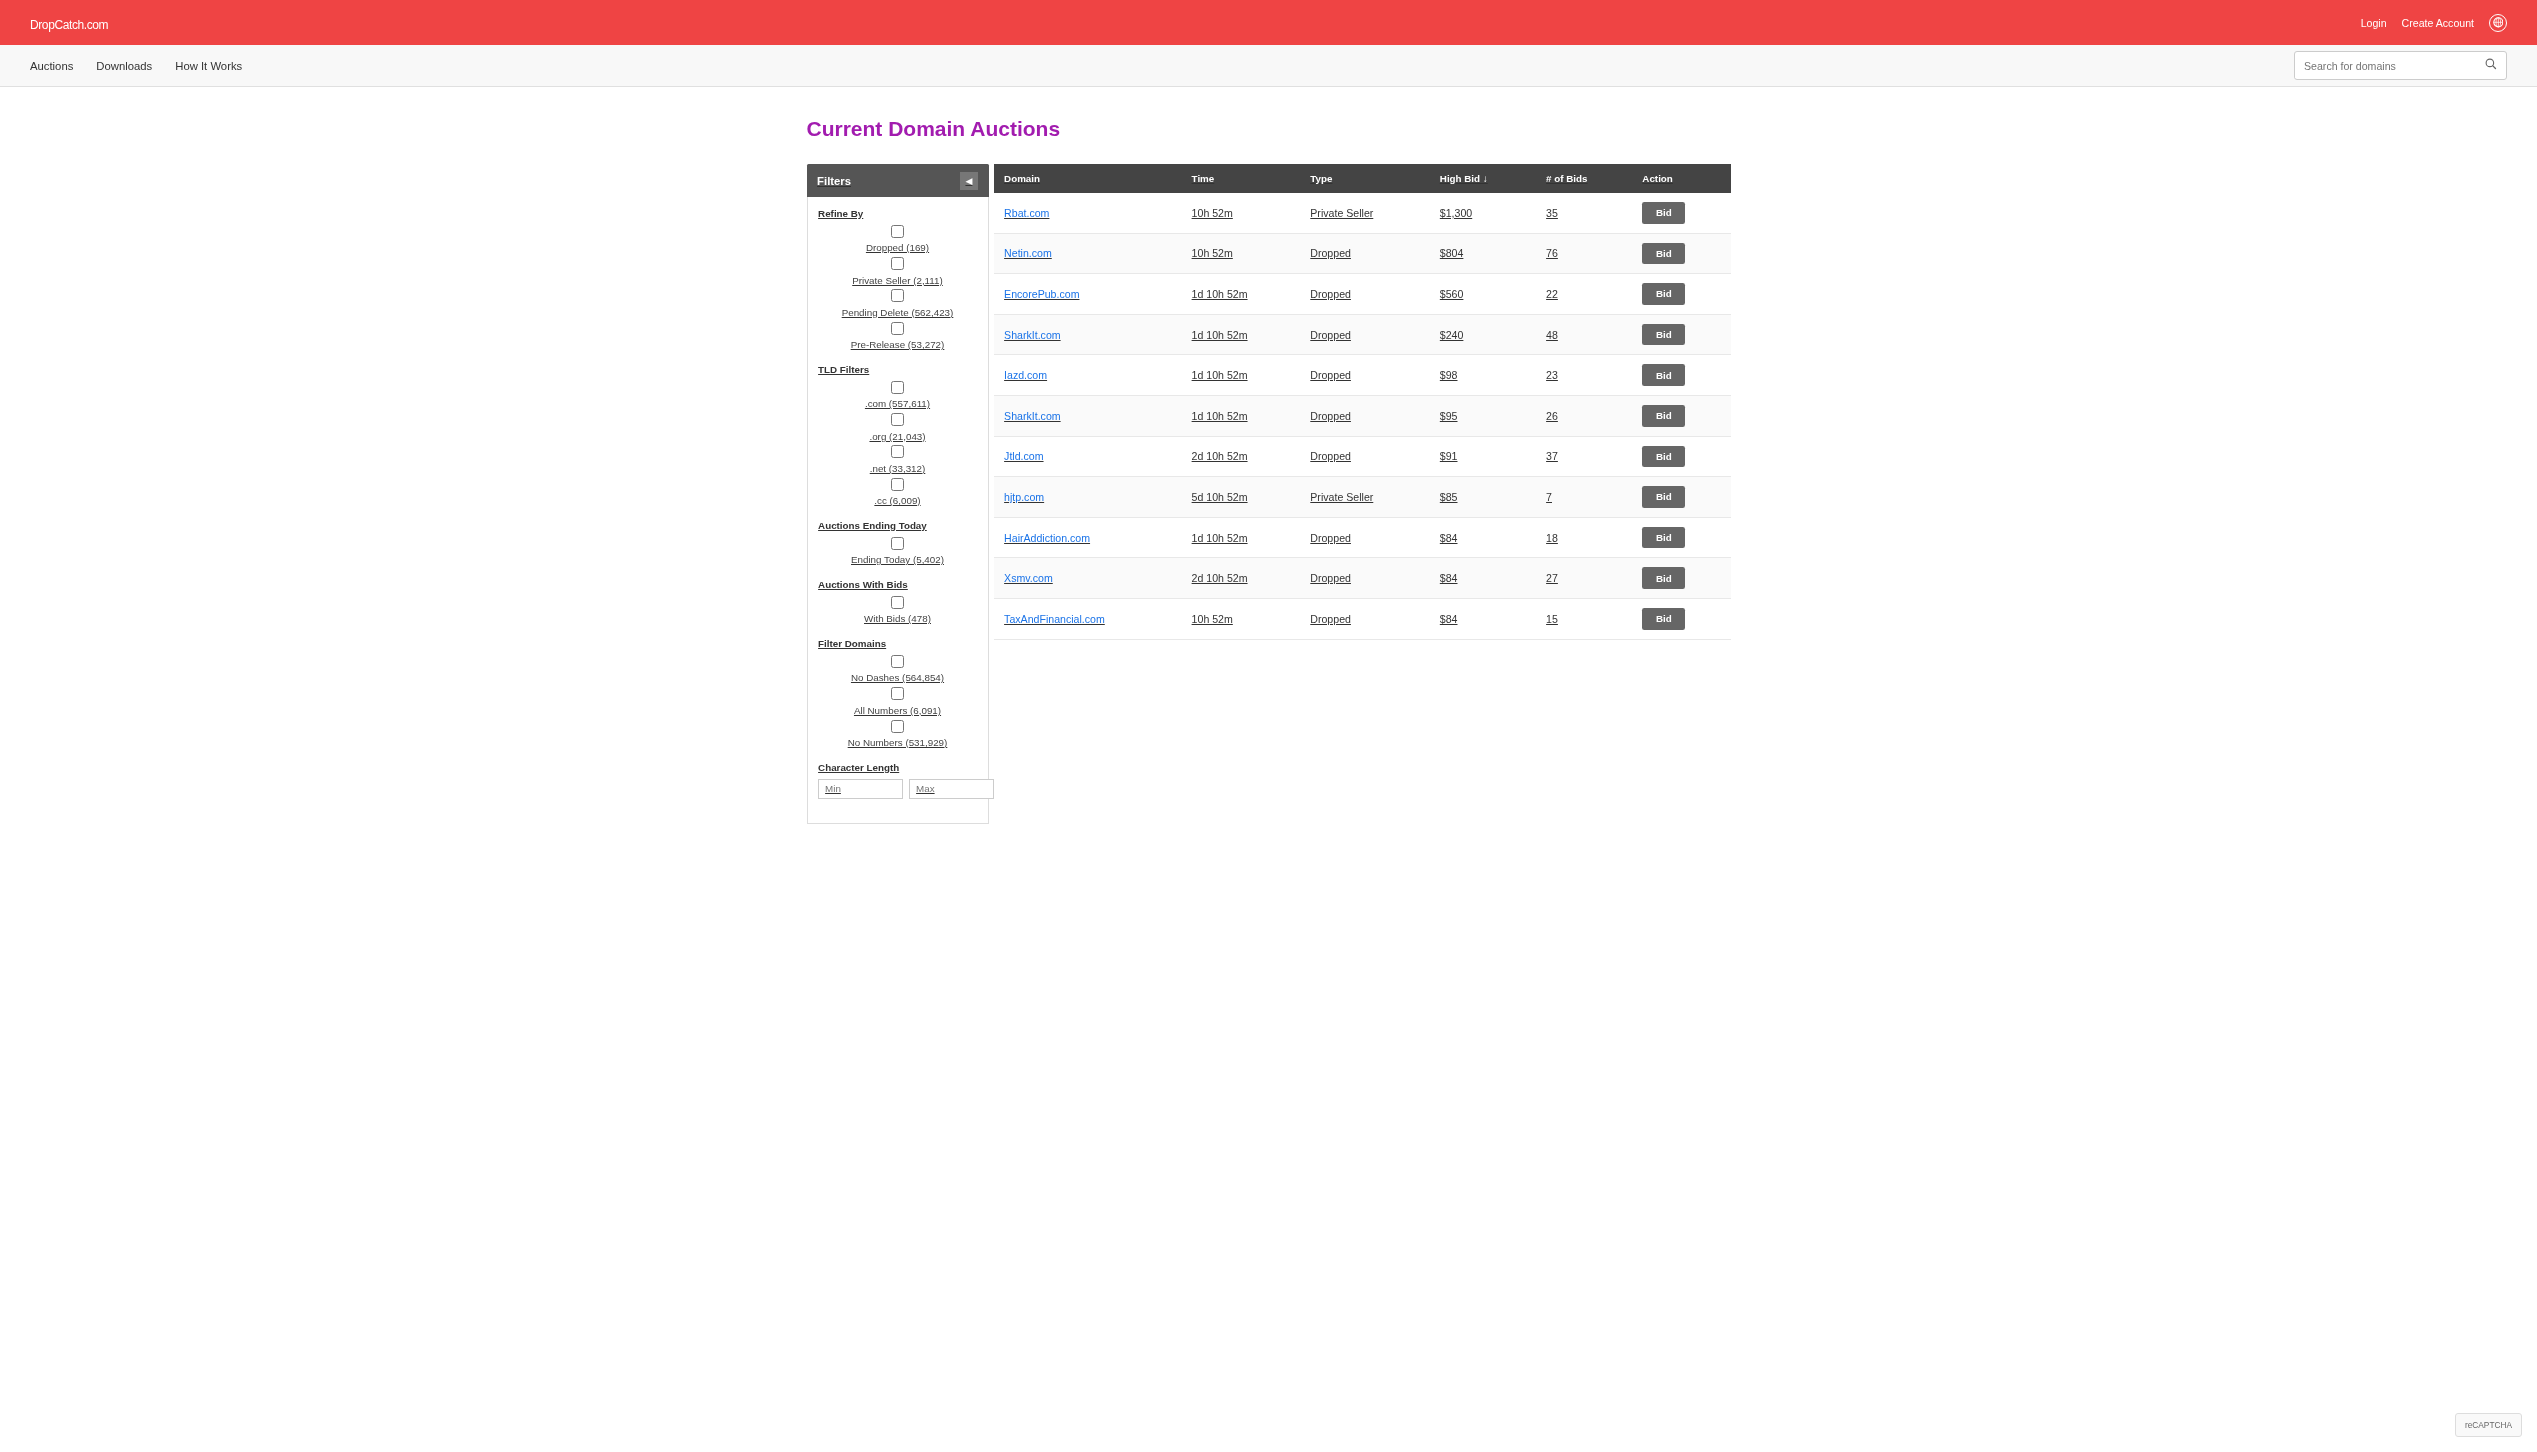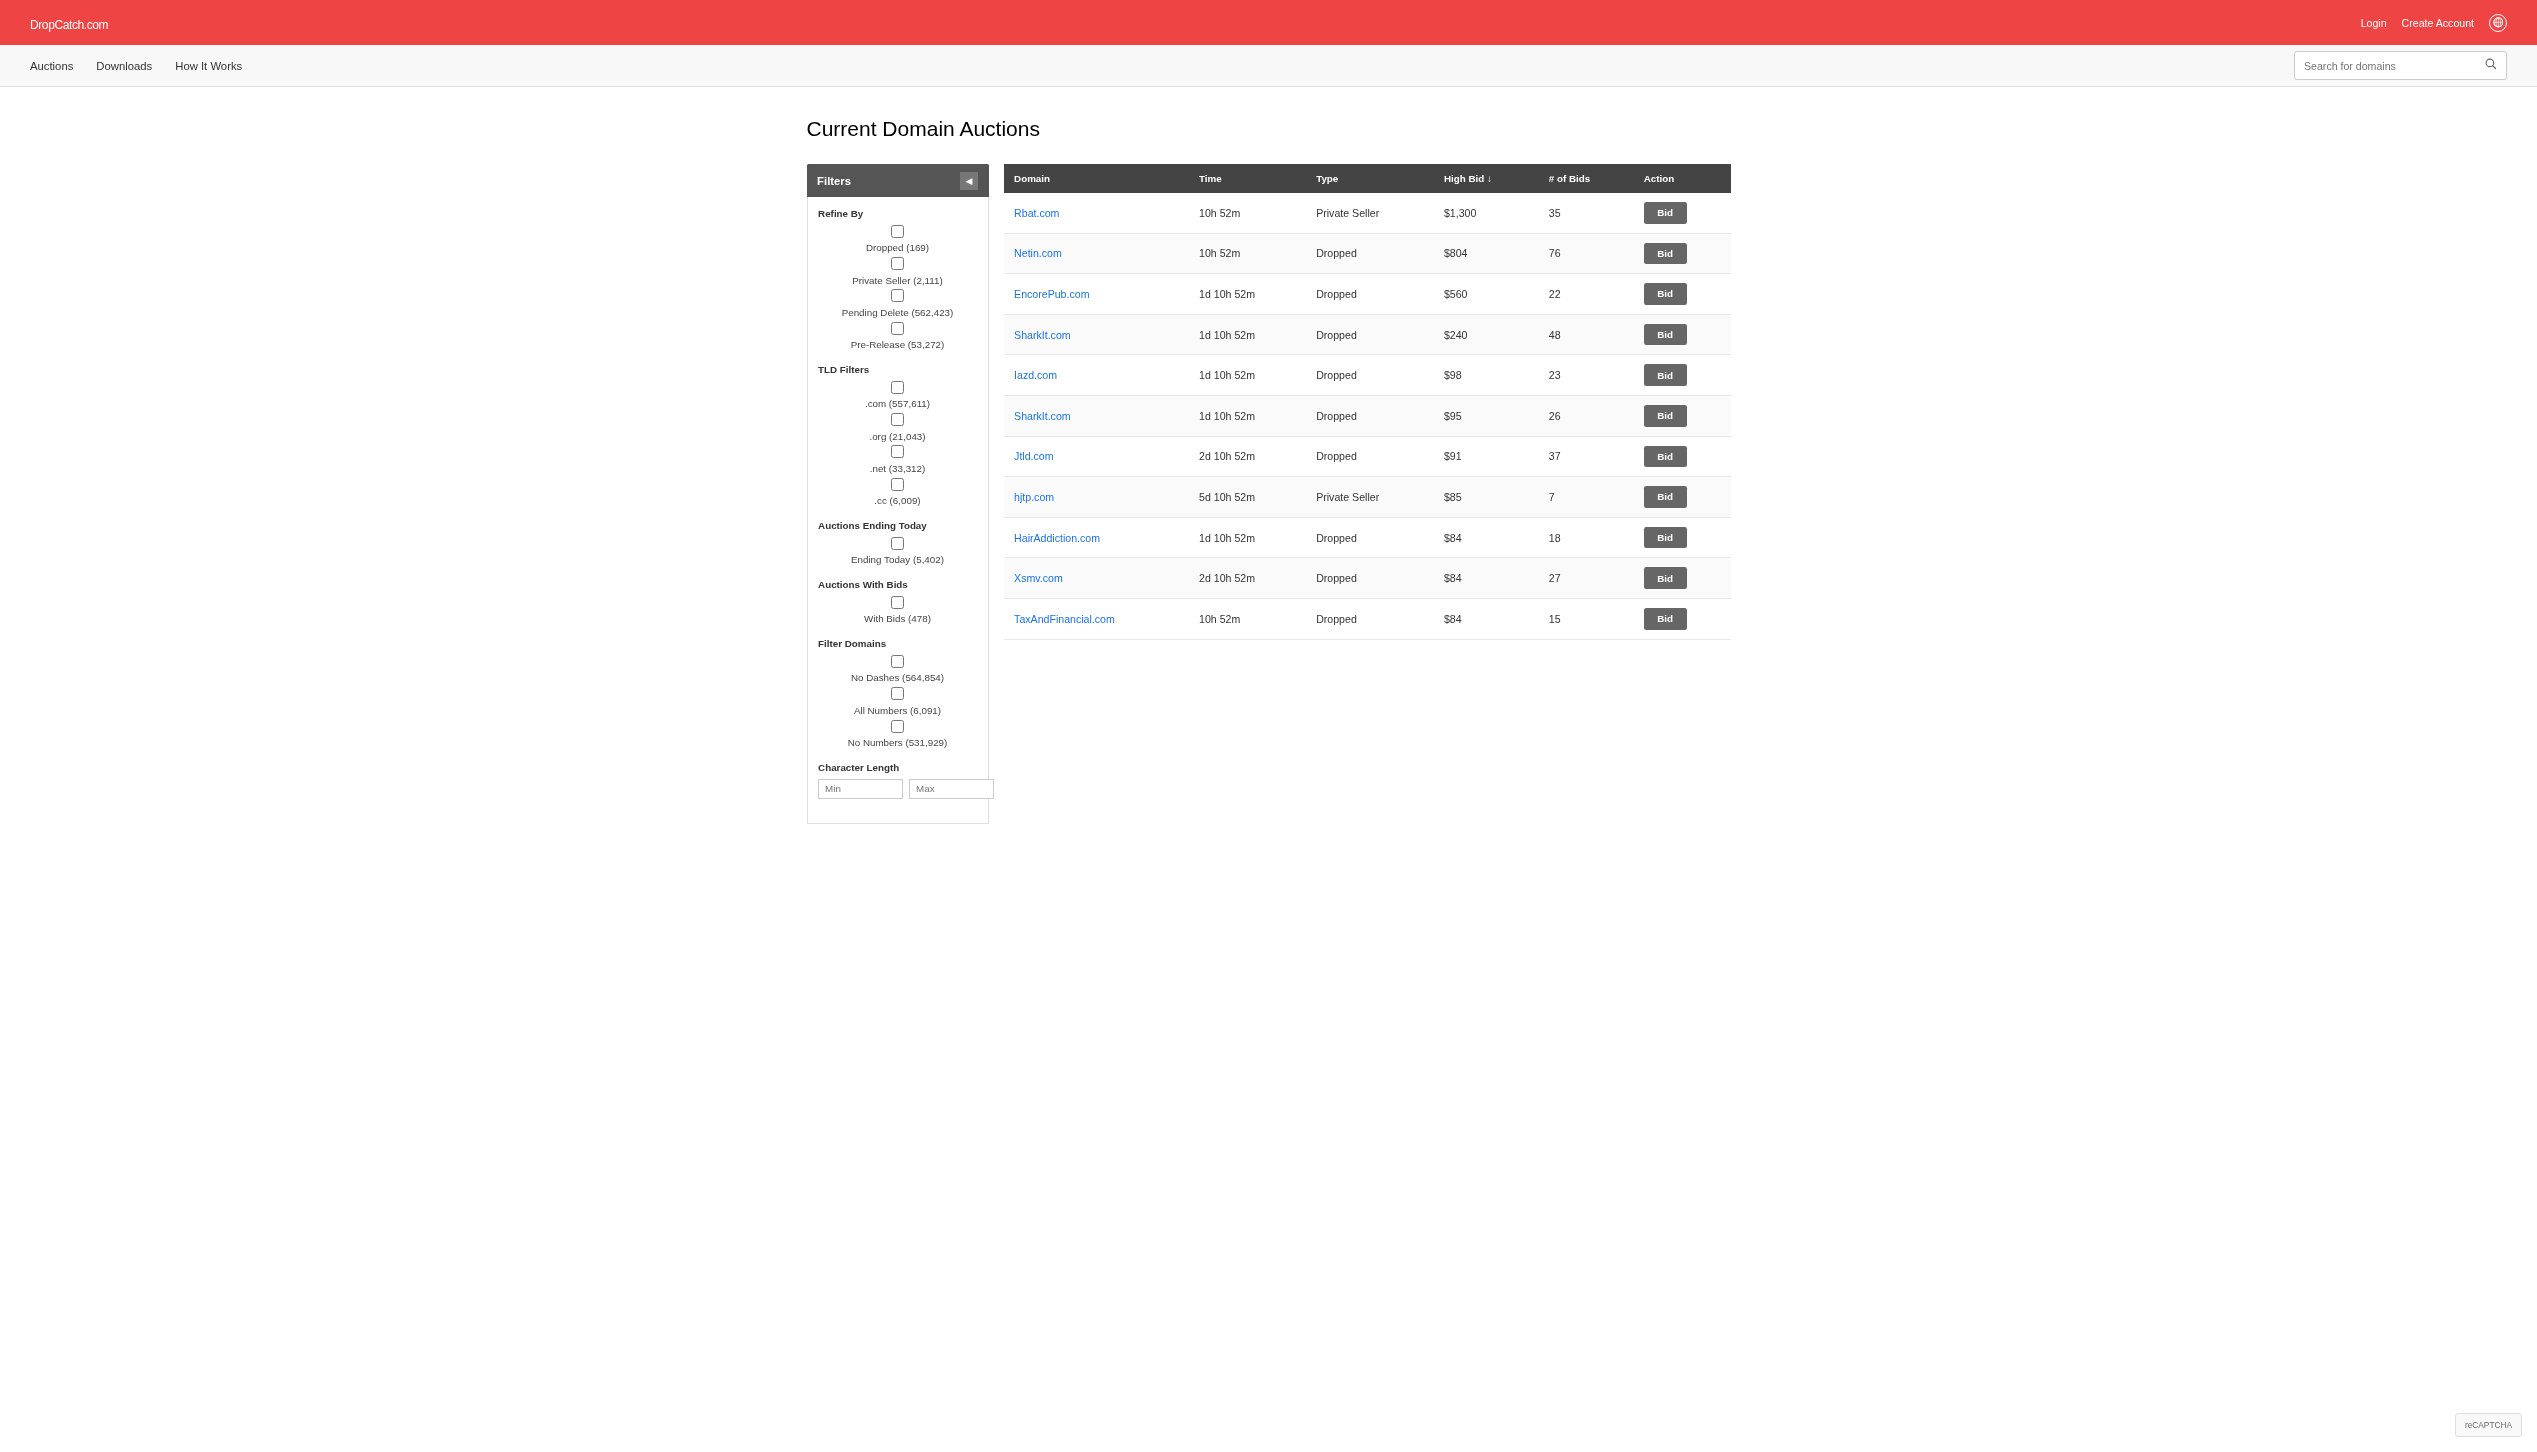--- a/index.html
+++ b/index.html
@@ -87,27 +87,28 @@
     }
 
     
     .main {
       padding: 30px 30px 30px 30px;
       max-width: 984px;
       margin: 0 auto;
     }
     .page-title {
       font-size: 21px;
-      font-weight: normal;
+      font-weight: bold;
       margin-bottom: 23px;
-      color: #000000;
+      color: #a21caf;
     }
     .content-area {
       display: flex;
-      gap: 15px;
+      gap: 5px;
+      text-decoration: underline;
     }
 
     
     .filters-panel {
       width: 182px;
       flex-shrink: 0;
     }
     .filters-header {
       background: #555;
       color: #fff;

